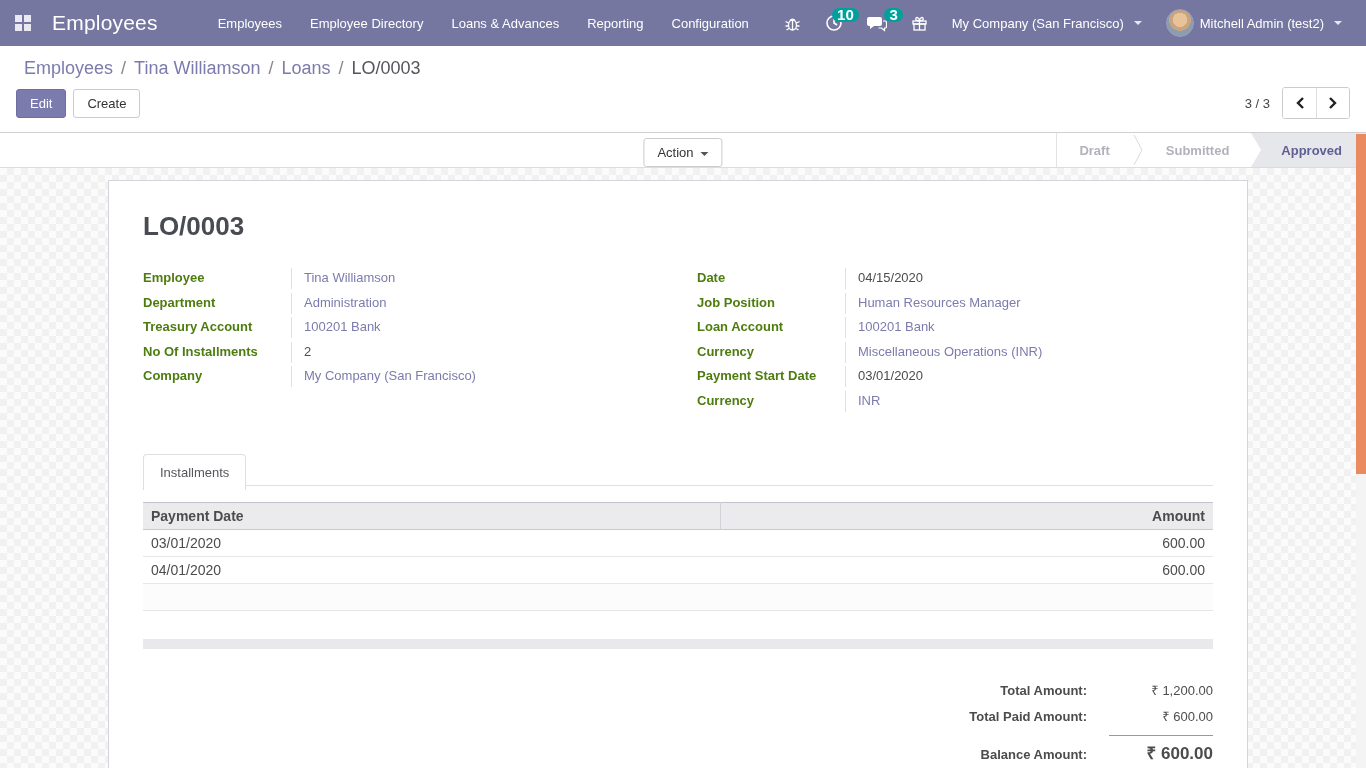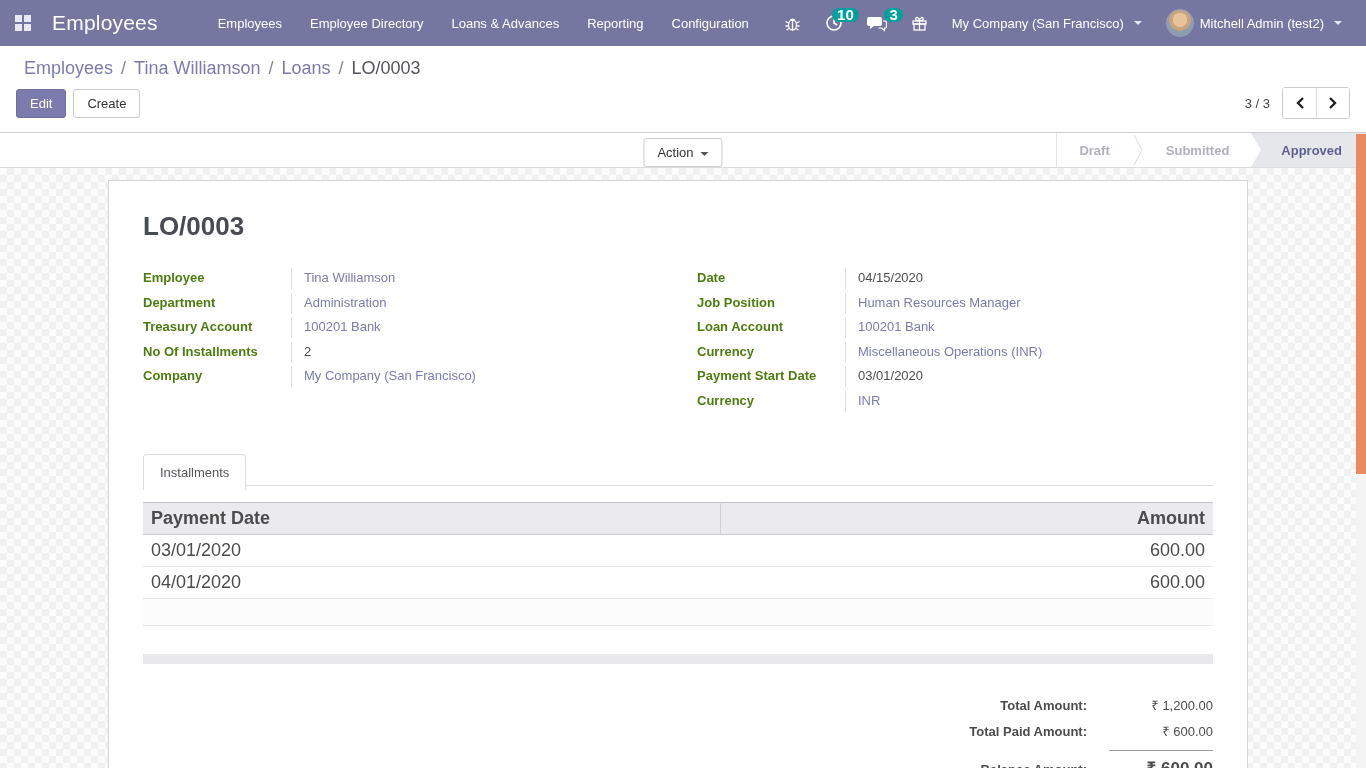--- a/index.html
+++ b/index.html
@@ -68,21 +68,21 @@
   .field-row { display:flex; align-items:flex-start; min-height:24.5px; font-size:13px; }
   .field-label { width:148px; font-weight:700; color:#4d7c0f; flex-shrink:0; padding-top:2px; }
   .field-value { flex:1; border-left:1px solid #e0e0e4; padding:2px 0 2px 12px; color:#4c4c4c; min-height:21px; }
   .field-value.link { color:#7c7bad; cursor:pointer; }
 
   
   .notebook { margin-top:34px; }
   .tab-bar { border-bottom:1px solid #dfdfe3; }
   .tab { display:inline-block; font-size:13px; color:#55565c; background:#fff; padding:10px 16px;
          border:1px solid #dfdfe3; border-bottom:none; border-radius:4px 4px 0 0; position:relative; top:5px; cursor:pointer; }
-  .list-table { width:100%; border-collapse:collapse; margin-top:16px; font-size:18px; }
+  .list-table { width:100%; border-collapse:collapse; margin-top:16px; font-size:14px; }
   .list-table th { background:#ebebee; border-top:1px solid #c4c4cc; border-bottom:1px solid #c9c9d0;
                    font-weight:700; color:#4c4c4c; text-align:left; padding:5px 8px; height:26px; cursor:pointer; }
   .list-table th.col-date { width:54%; border-right:1px solid #d2d2d8; }
   .list-table th.col-amount, .list-table td.col-amount { text-align:right; }
   .list-table td { padding:5px 8px; height:27px; border-bottom:1px solid #e7e7ea; color:#4c4c4c; background:#fff; }
   .list-table tr.empty td { background:#fcfcfd; }
   .table-footer-bar { height:10px; background:#e9e9eb; margin-top:28px; }
 
   
   .totals { margin-top:28px; display:flex; flex-direction:column; align-items:flex-end; font-size:13px; }

